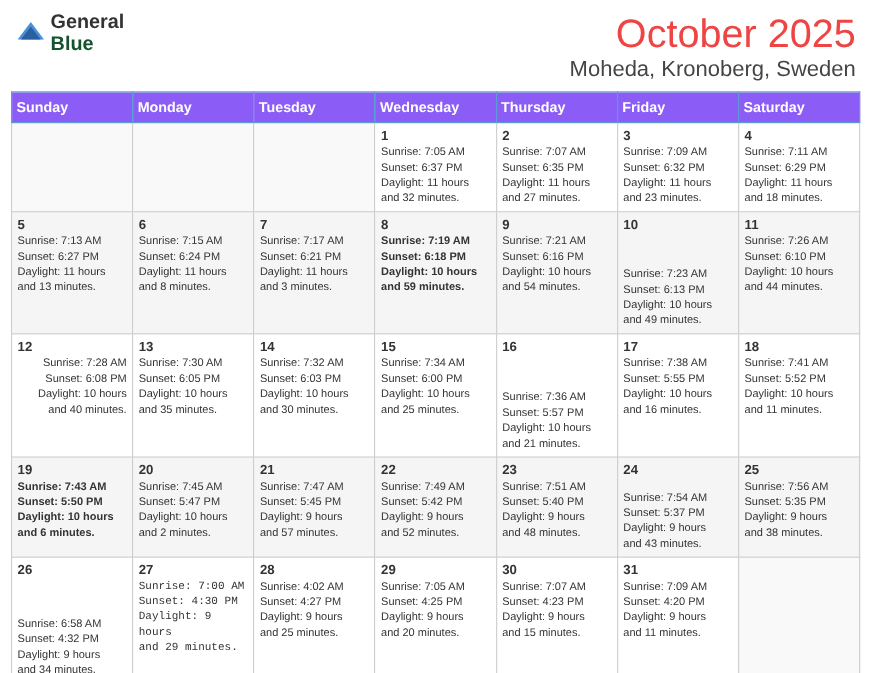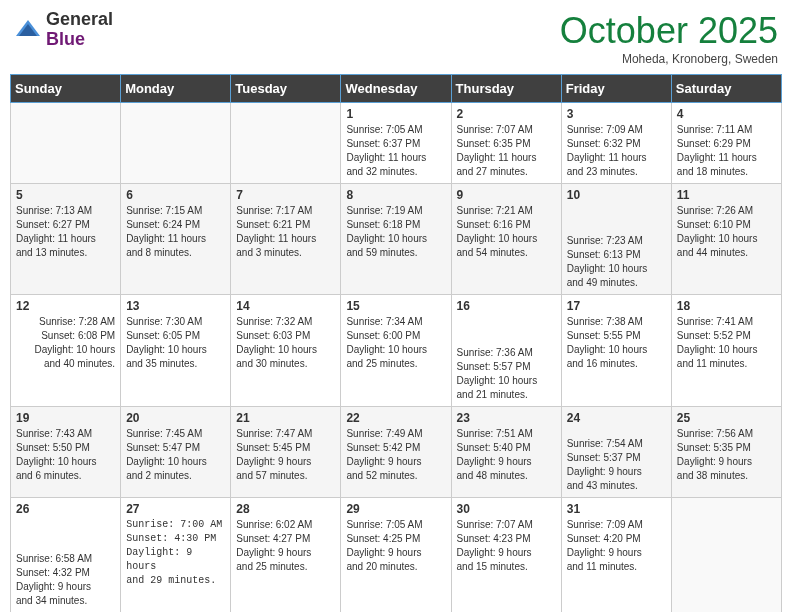--- a/index.html
+++ b/index.html
@@ -29,45 +29,45 @@
       line-height: 1.1;
     }
     .logo-general {
       font-size: 18px;
       font-weight: bold;
       color: #333;
     }
     .logo-blue {
       font-size: 18px;
       font-weight: bold;
-      color: #701a75;
+      color: #14532d;
     }
     .logo-icon {
       width: 28px;
       height: 28px;
     }
     .title-area {
       text-align: right;
     }
     .month-title {
       font-size: 36px;
       font-weight: normal;
-      color: #15803d;
+      color: #ef4444;
     }
     .location-title {
-      font-size: 12px;
+      font-size: 20px;
       color: #444;
     }
     .calendar {
       width: 100%;
       border-collapse: collapse;
       border: 1px solid #ccc;
     }
     .calendar th {
-      background: #404040;
+      background: #8b5cf6;
       color: #fff;
       font-size: 13px;
       font-weight: bold;
       padding: 6px 4px;
       text-align: left;
       border: 1px solid #5a9fd4;
     }
     .calendar td {
       border: 1px solid #ccc;
       vertical-align: top;
@@ -191,21 +191,21 @@
         </td>
         <td>
           <span class="day-number">7</span>
           <div class="day-info" style="white-space: pre-line;">Sunrise: 7:17 AM
 Sunset: 6:21 PM
 Daylight: 11 hours
 and 3 minutes.</div>
         </td>
         <td>
           <span class="day-number">8</span>
-          <div class="day-info" style="white-space: pre-line;">Sunrise: 7:19 AM
+          <div class="day-info" style="white-space: pre-line; font-weight: bold;">Sunrise: 7:19 AM
 Sunset: 6:18 PM
 Daylight: 10 hours
 and 59 minutes.</div>
         </td>
         <td>
           <span class="day-number">9</span>
           <div class="day-info" style="white-space: pre-line;">Sunrise: 7:21 AM
 Sunset: 6:16 PM
 Daylight: 10 hours
 and 54 minutes.</div>
@@ -272,21 +272,21 @@
           <span class="day-number">18</span>
           <div class="day-info" style="white-space: pre-line;">Sunrise: 7:41 AM
 Sunset: 5:52 PM
 Daylight: 10 hours
 and 11 minutes.</div>
         </td>
       </tr>
       <tr>
         <td>
           <span class="day-number">19</span>
-          <div class="day-info" style="white-space: pre-line;">Sunrise: 7:43 AM
+          <div class="day-info" style="white-space: pre-line; font-weight: bold;">Sunrise: 7:43 AM
 Sunset: 5:50 PM
 Daylight: 10 hours
 and 6 minutes.</div>
         </td>
         <td>
           <span class="day-number">20</span>
           <div class="day-info" style="white-space: pre-line;">Sunrise: 7:45 AM
 Sunset: 5:47 PM
 Daylight: 10 hours
 and 2 minutes.</div>
@@ -337,21 +337,21 @@
         </td>
         <td>
           <span class="day-number">27</span>
           <div class="day-info" style="white-space: pre-line; font-family: Liberation Mono, monospace;">Sunrise: 7:00 AM
 Sunset: 4:30 PM
 Daylight: 9 hours
 and 29 minutes.</div>
         </td>
         <td>
           <span class="day-number">28</span>
-          <div class="day-info" style="white-space: pre-line;">Sunrise: 6:02 AM
+          <div class="day-info" style="white-space: pre-line;">Sunrise: 4:02 AM
 Sunset: 4:27 PM
 Daylight: 9 hours
 and 25 minutes.</div>
         </td>
         <td>
           <span class="day-number">29</span>
           <div class="day-info" style="white-space: pre-line;">Sunrise: 7:05 AM
 Sunset: 4:25 PM
 Daylight: 9 hours
 and 20 minutes.</div>

